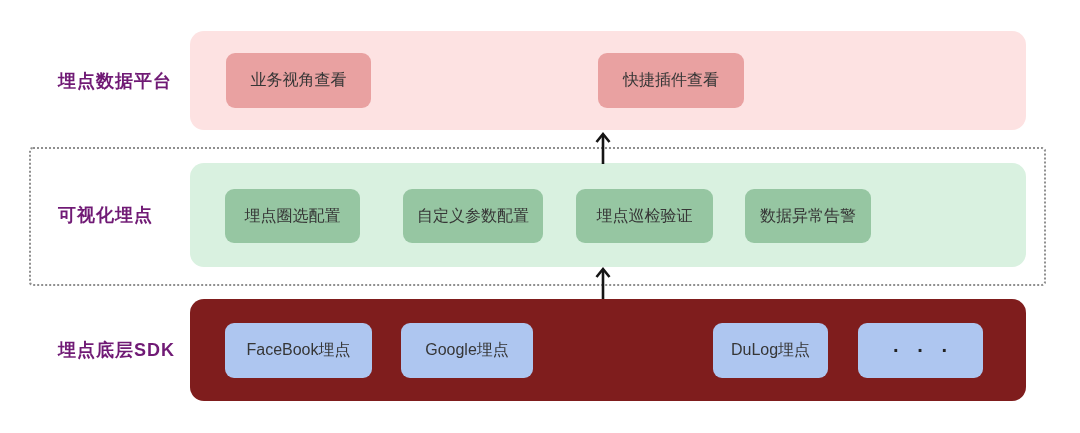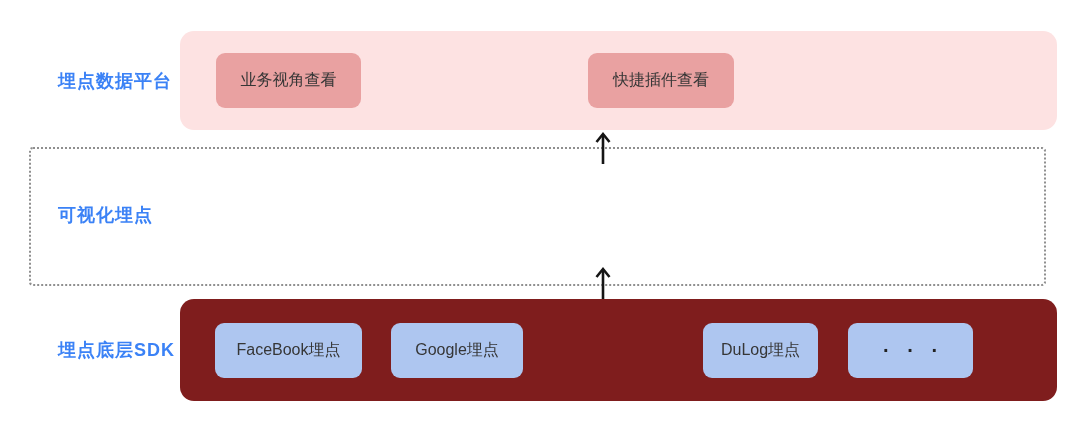--- a/index.html
+++ b/index.html
@@ -6,27 +6,27 @@
   body { background:#ffffff; font-family:"Liberation Sans","DejaVu Sans",sans-serif; }
   .canvas {
     position:relative; width:1080px; height:433px; background:#ffffff; overflow:hidden;
   }
   .dotted-box {
     position:absolute; left:29px; top:147px; width:1013px; height:135px;
     border:2px dotted #8f8f8f; border-radius:4px;
   }
   .row-label {
     position:absolute; left:58px; display:flex; align-items:center;
-    font-size:18px; font-weight:bold; color:#3b82f6; letter-spacing:1px;
+    font-size:18px; font-weight:bold; color:#701a75; letter-spacing:1px;
   }
   .row-label.l0 { top:31px;  height:99px; }
   .row-label.l1 { top:163px; height:104px; }
   .row-label.l2 { top:299px; height:102px; }
   .layer {
-    position:absolute; left:180px; width:836px; border-radius:14px;padding-left:41px;
+    position:absolute; left:190px; width:836px; border-radius:14px;
   }
   .layer.l0 { top:31px;  height:99px;  background:#fde2e2; }
   .layer.l1 { top:163px; height:104px; background:#d9f1e0; }
   .layer.l2 { top:299px; height:102px; background:#e8eefb; }
   .chip {
     position:absolute; height:55px; border-radius:9px;
     display:flex; align-items:center; justify-content:center;
     font-size:16px; color:#363636; white-space:nowrap;
   }
   .layer.l0 .chip { top:22px; background:#e9a1a1; }
@@ -44,20 +44,26 @@
 
   <div class="row-label l0">埋点数据平台</div>
   <div class="row-label l1">可视化埋点</div>
   <div class="row-label l2">埋点底层SDK</div>
 
   <div class="layer l0" style="background-color: rgb(253, 226, 226);">
     <div class="chip" style="left: 36px; width: 145px; background-color: rgb(233, 161, 161);">业务视角查看</div>
     <div class="chip" style="left: 408px; width: 146px; background-color: rgb(233, 161, 161);">快捷插件查看</div>
   </div>
 
+  <div class="layer l1" style="background-color: rgb(217, 241, 224);">
+    <div class="chip" style="left: 35px; width: 135px; background-color: rgb(150, 198, 162);">埋点圈选配置</div>
+    <div class="chip" style="left: 213px; width: 140px; background-color: rgb(150, 198, 162);">自定义参数配置</div>
+    <div class="chip" style="left: 386px; width: 137px; background-color: rgb(150, 198, 162);">埋点巡检验证</div>
+    <div class="chip" style="left: 555px; width: 126px; background-color: rgb(150, 198, 162);">数据异常告警</div>
+  </div>
 
   <div class="layer l2" style="background-color: #7f1d1d;">
     <div class="chip" style="left: 35px; width: 147px; background-color: rgb(174, 198, 240);">FaceBook埋点</div>
     <div class="chip" style="left: 211px; width: 132px; background-color: rgb(174, 198, 240);">Google埋点</div>
     <div class="chip" style="left: 523px; width: 115px; background-color: rgb(174, 198, 240);">DuLog埋点</div>
     <div class="chip dots" style="left: 668px; width: 119px; background-color: rgb(174, 198, 240);">· · ·</div>
   </div>
 
   <svg class="arrow" style="left:594px;top:131px" width="18" height="34" viewBox="0 0 18 34">
     <line x1="9" y1="33" x2="9" y2="5" stroke="currentColor" stroke-width="2.6"></line>

